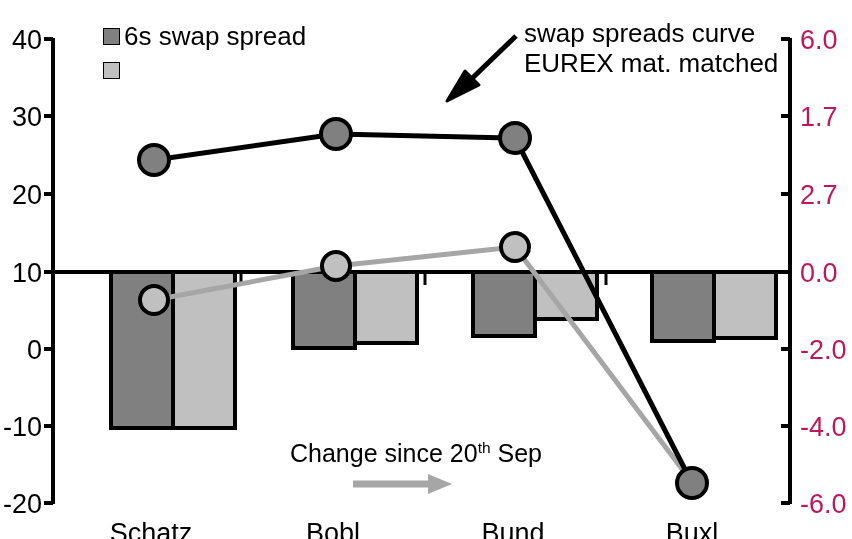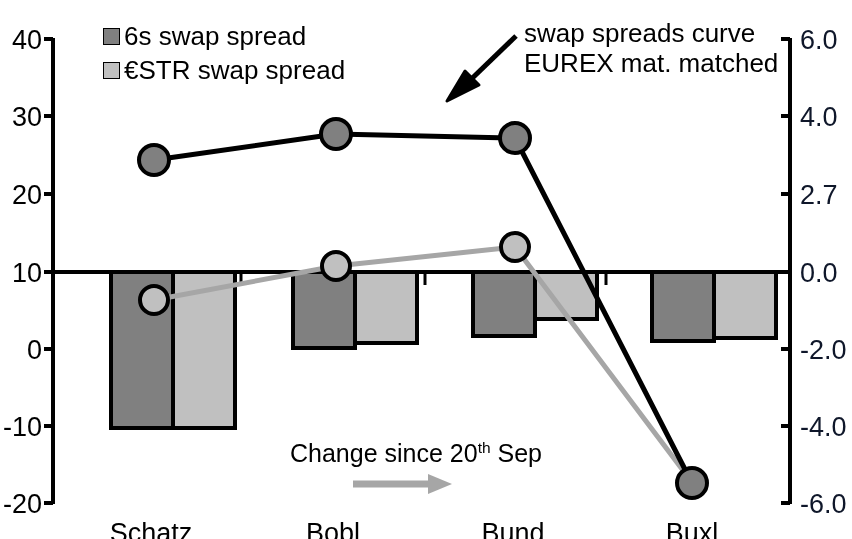--- a/index.html
+++ b/index.html
@@ -33,21 +33,21 @@
     color: #000;
   }
   .ytick-right {
     position: absolute;
     left: 0;
     transform: translateY(-50%);
     font-size: 27px;
     line-height: 1;
     text-align: left;
     white-space: nowrap;
-    color: #0f172a;
+    color: #be185d;
   }
   .xtick {
     position: absolute;
     transform: translateX(-50%);
     font-size: 27px;
     line-height: 1;
     white-space: nowrap;
     color: #000;
   }
 
@@ -113,21 +113,21 @@
     <div class="ytick-left" style="top:104px;">30</div>
     <div class="ytick-left" style="top:182px;">20</div>
     <div class="ytick-left" style="top:260px;">10</div>
     <div class="ytick-left" style="top:337px;">0</div>
     <div class="ytick-left" style="top:414px;">-10</div>
     <div class="ytick-left" style="top:491px;text-align:right;">-20</div>
   </div>
 
   <div class="abs" style="left:800px; top:0px; width:52px; height:539px;">
     <div class="ytick-right" style="top:27px;">6.0</div>
-    <div class="ytick-right" style="top:104px;">4.0</div>
+    <div class="ytick-right" style="top:104px;">1.7</div>
     <div class="ytick-right" style="top:182px;">2.7</div>
     <div class="ytick-right" style="top:260px;">0.0</div>
     <div class="ytick-right" style="top:337px;">-2.0</div>
     <div class="ytick-right" style="top:414px;">-4.0</div>
     <div class="ytick-right" style="top:491px;">-6.0</div>
   </div>
 
   <div class="abs" style="left:0; top:0; width:852px; height:539px;text-align:right;">
     <div class="xtick" style="left:151px; top:507px;">Schatz</div>
     <div class="xtick" style="left:333px; top:507px;">Bobl</div>
@@ -213,21 +213,20 @@
     </g>
   </svg>
 
   <div id="legend">
     <div class="legend-row">
       <span class="legend-swatch" style="background:#808080;"></span>
       <span class="legend-label">6s swap spread</span>
     </div>
     <div class="legend-row">
       <span class="legend-swatch" style="background:#c0c0c0;"></span>
-      <span class="legend-label">€STR swap spread</span>
     </div>
   </div>
 
   <div id="curve-annotation">
     <div>swap spreads curve</div>
     <div>EUREX mat. matched</div>
   </div>
 
   <div id="change-annotation"><span>Change since 20</span><sup>th</sup><span> Sep</span></div>
 

